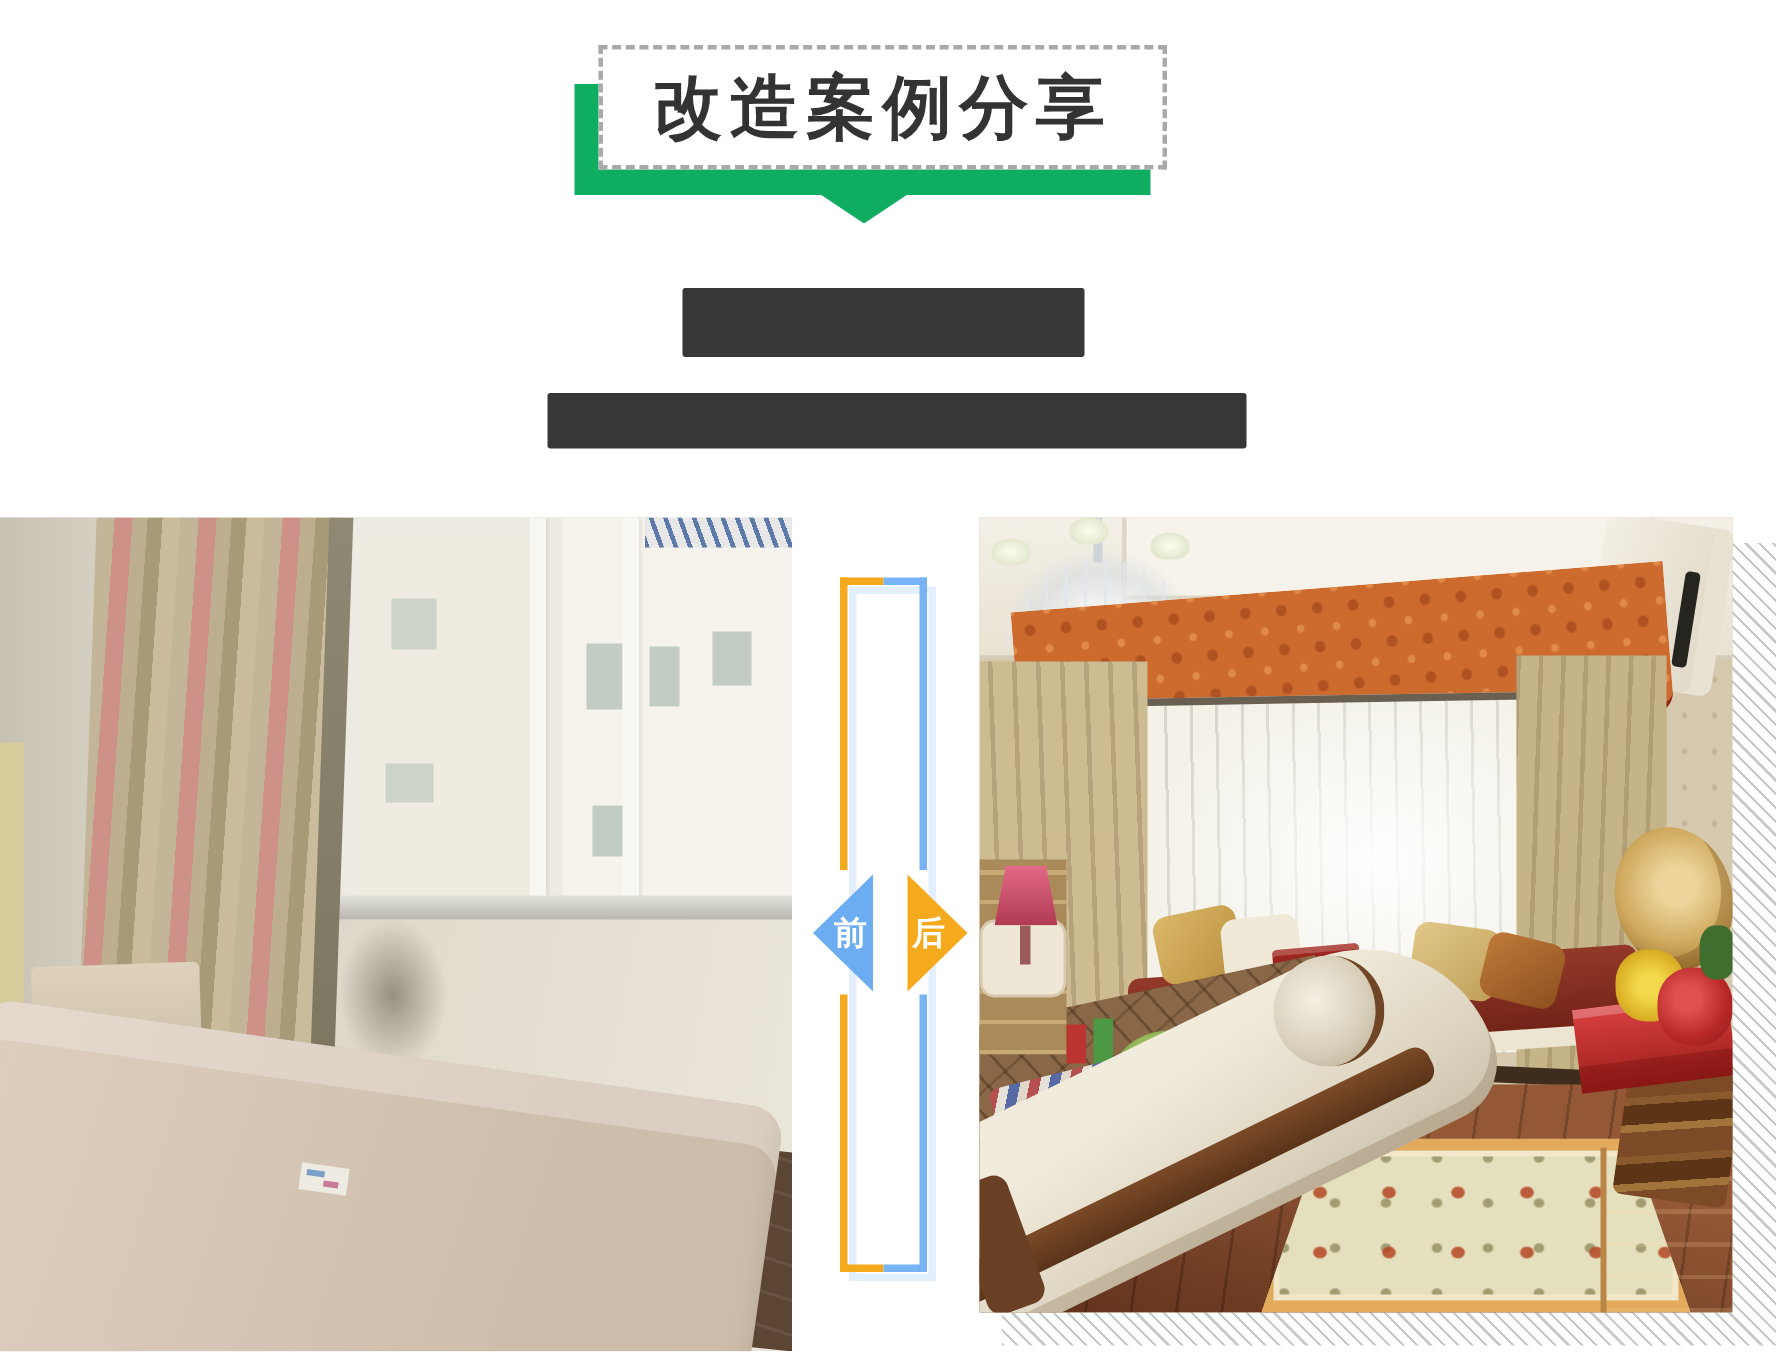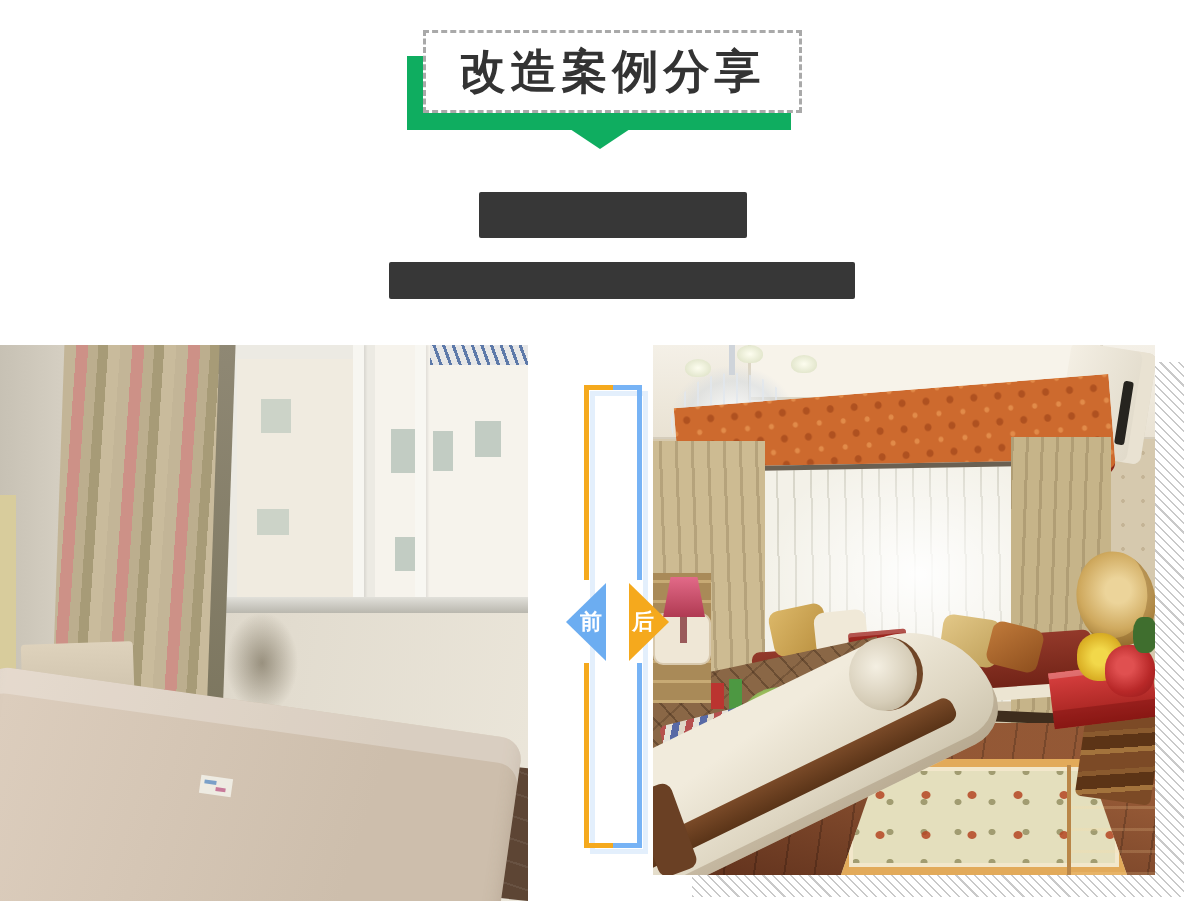--- a/index.html
+++ b/index.html
@@ -1,18 +1,18 @@
 <!DOCTYPE html>
 <html><head>
 <meta charset="utf-8">
 <style>
   html,body{margin:0;padding:0;background:#fff;}
   .canvas{position:relative;width:1184px;height:901px;background:#fff;overflow:hidden;
           font-family:"Liberation Sans","DejaVu Sans",sans-serif;}
-  .abs{position:absolute;margin-left:24px;}
+  .abs{position:absolute;}
 
   
   .ribbon-bg{left:383px;top:56px;width:384px;height:74px;background:#0fad60;}
   .ribbon-tail{left:546px;top:129px;width:0;height:0;
                border-left:30px solid transparent;border-right:30px solid transparent;
                border-top:20px solid #0fad60;}
   .title-box{left:399px;top:30px;width:379px;height:83px;background:#fff;
              border:3px dashed #a9a9a9;box-sizing:border-box;
              display:flex;align-items:center;justify-content:center;}
   .title-box span{font-size:46px;font-weight:bold;color:#333;letter-spacing:5px;white-space:nowrap;}

